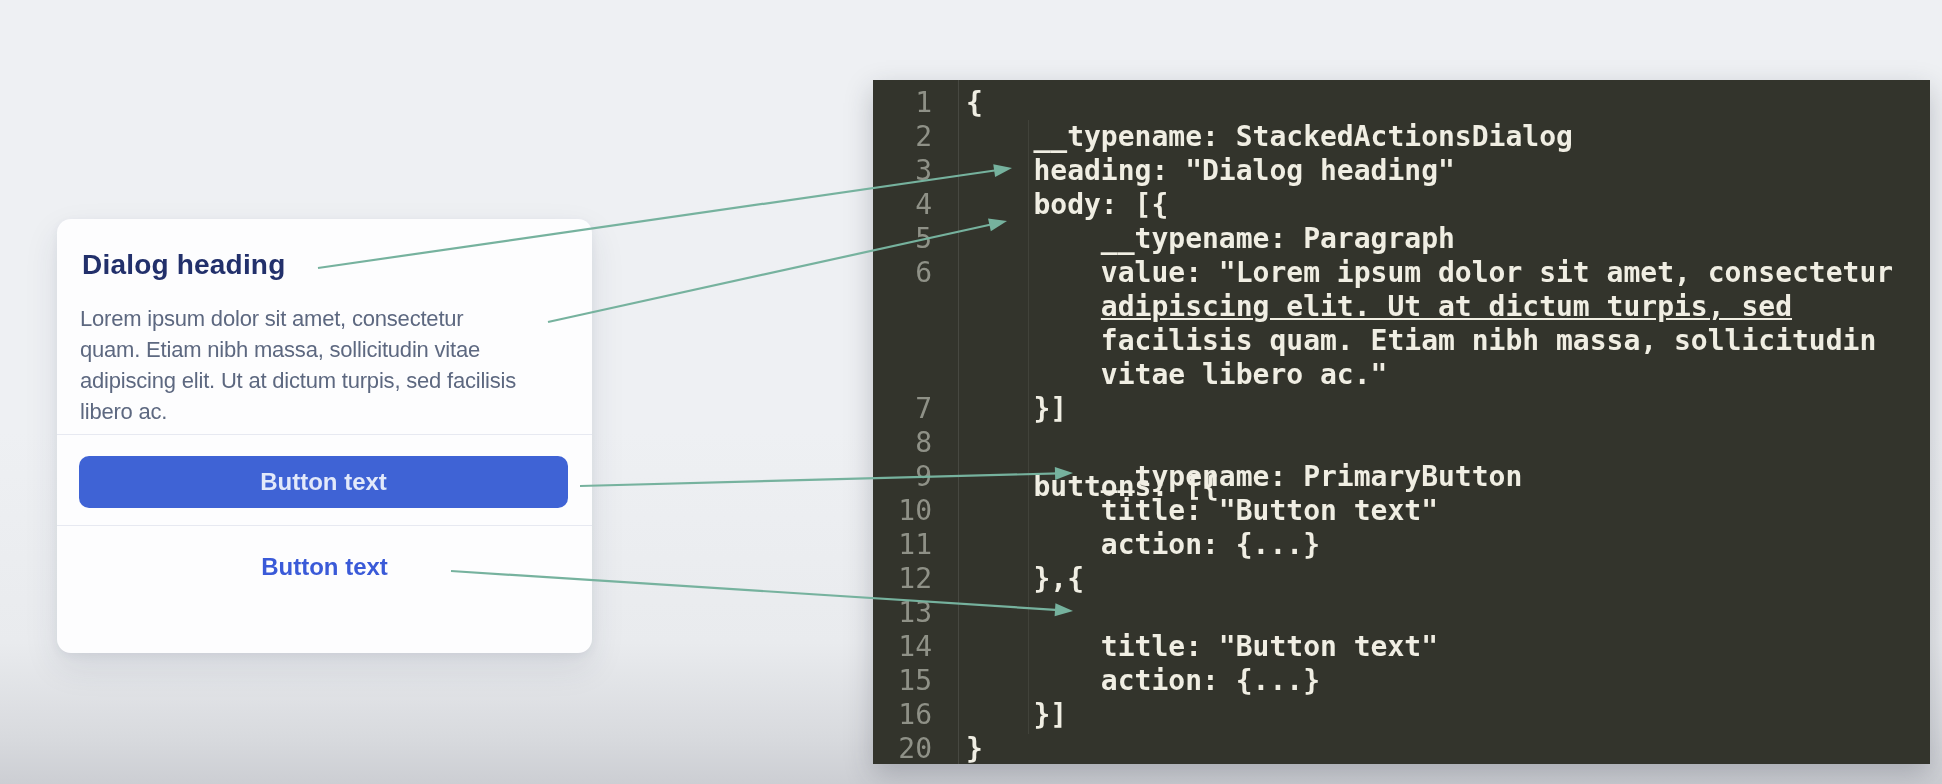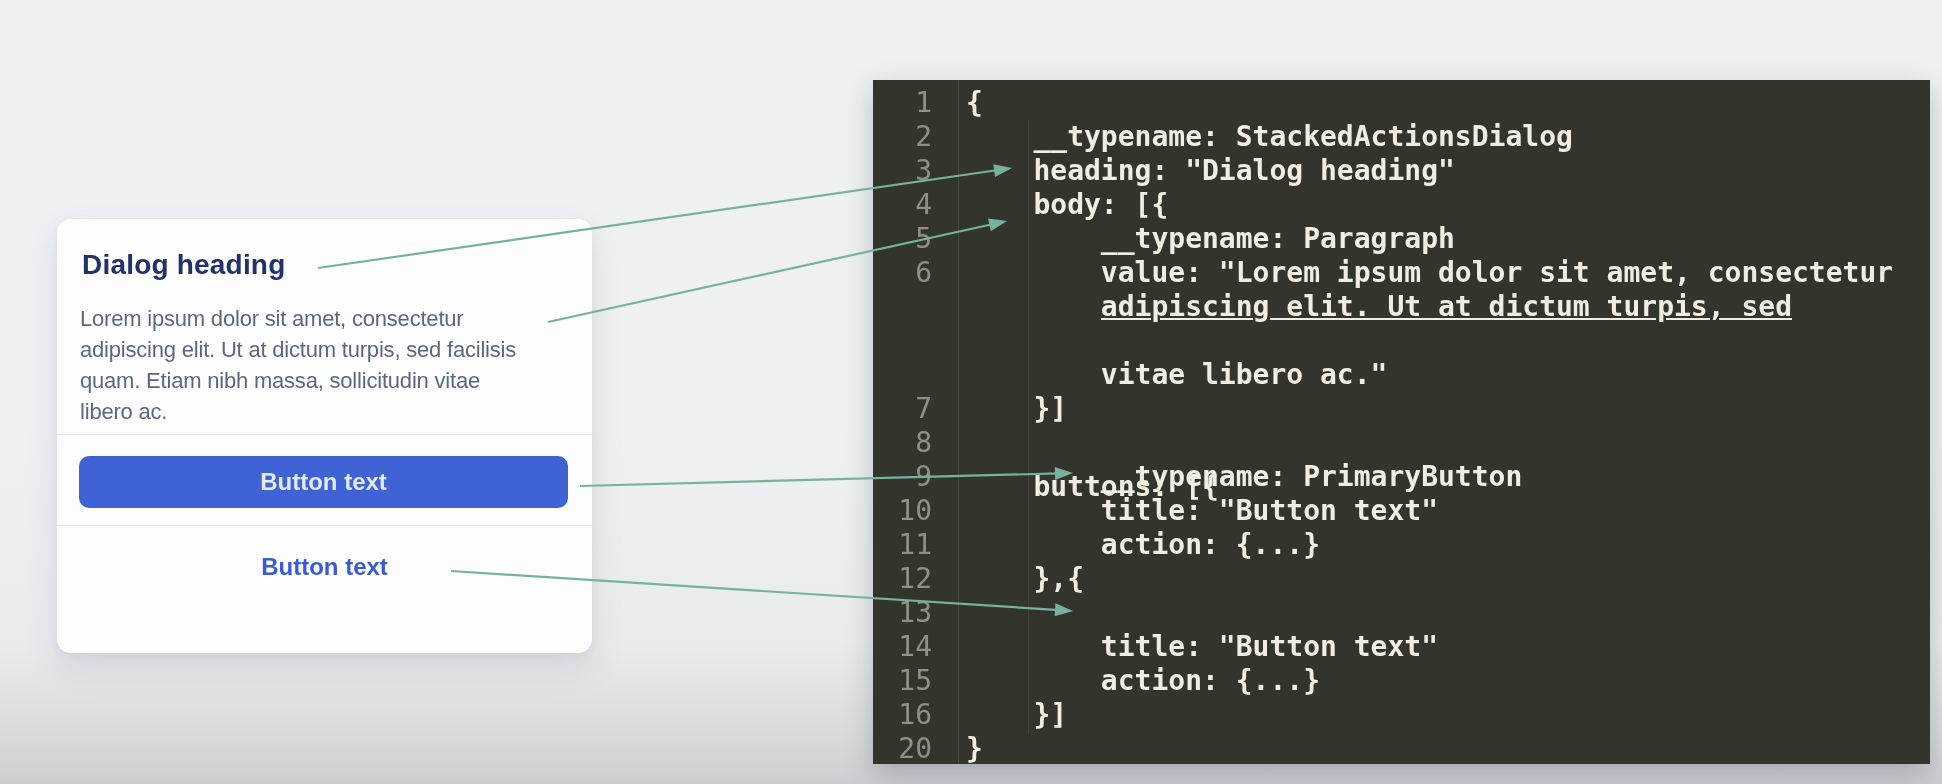--- a/index.html
+++ b/index.html
@@ -63,23 +63,23 @@
 <body>
 
 <div class="stage">
 
   <div class="card">
     <div class="card-head">Dialog heading</div>
     <div class="card-body">
 
         <div class="body-line">Lorem ipsum dolor sit amet, consectetur</div>
 
+        <div class="body-line">quam. Etiam nibh massa, sollicitudin vitae</div>
+
         <div class="body-line">adipiscing elit. Ut at dictum turpis, sed facilisis</div>
-
-        <div class="body-line">quam. Etiam nibh massa, sollicitudin vitae</div>
 
         <div class="body-line">libero ac.</div>
       </div>
     <div class="divider d1"></div>
     <button class="primary-btn">Button text</button>
     <div class="divider d2"></div>
     <button class="tertiary-btn">Button text</button>
   </div>
 
   <div class="code-panel">
@@ -117,20 +117,21 @@
           <span class="ct" style="padding-left: 8ch;">value: "Lorem ipsum dolor sit amet, consectetur</span>
         </div>
 
         <div class="code-line">
           <span class="ln"></span>
           <span class="ct" style="padding-left: 8ch; text-decoration: underline;">adipiscing elit. Ut at dictum turpis, sed</span>
         </div>
 
         <div class="code-line">
           <span class="ln"></span>
+          <span class="ct" style="padding-left: 8ch;">facilisis quam. Etiam nibh massa, sollicitudin</span>
         </div>
 
         <div class="code-line">
           <span class="ln"></span>
           <span class="ct" style="padding-left: 8ch;">vitae libero ac."</span>
         </div>
 
         <div class="code-line">
           <span class="ln">7</span>
           <span class="ct" style="padding-left: 4ch;">}]</span>

